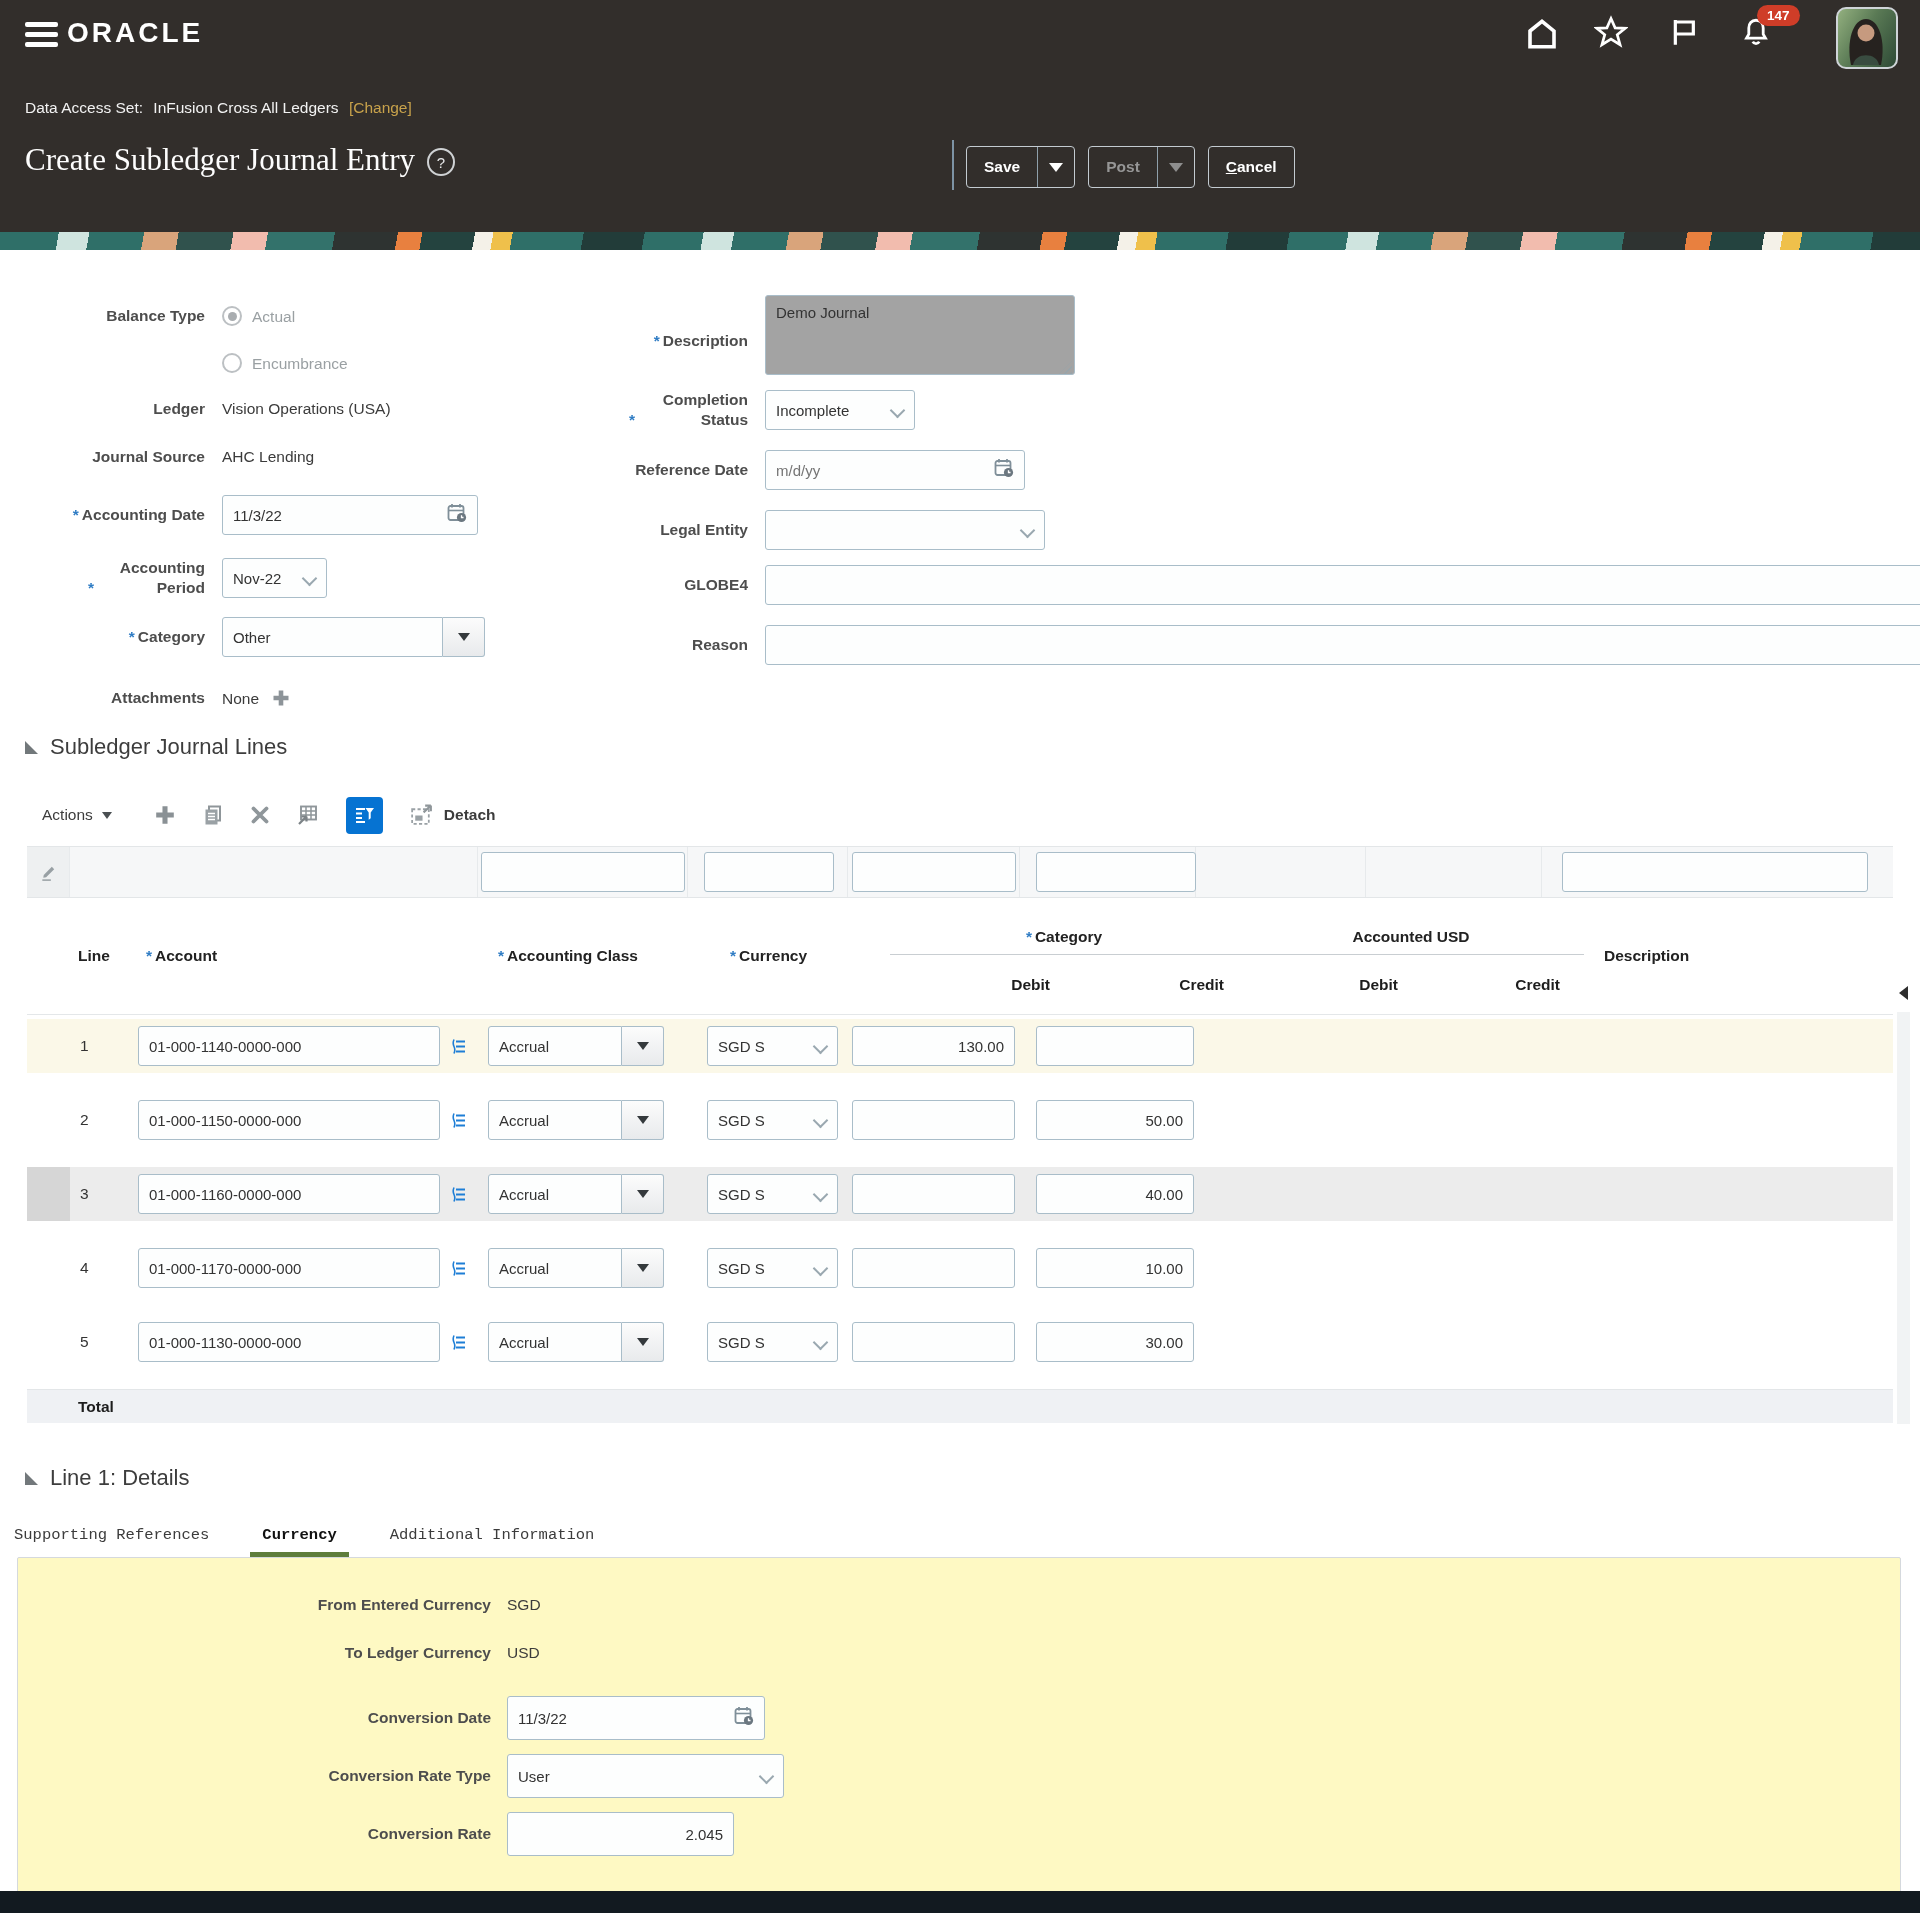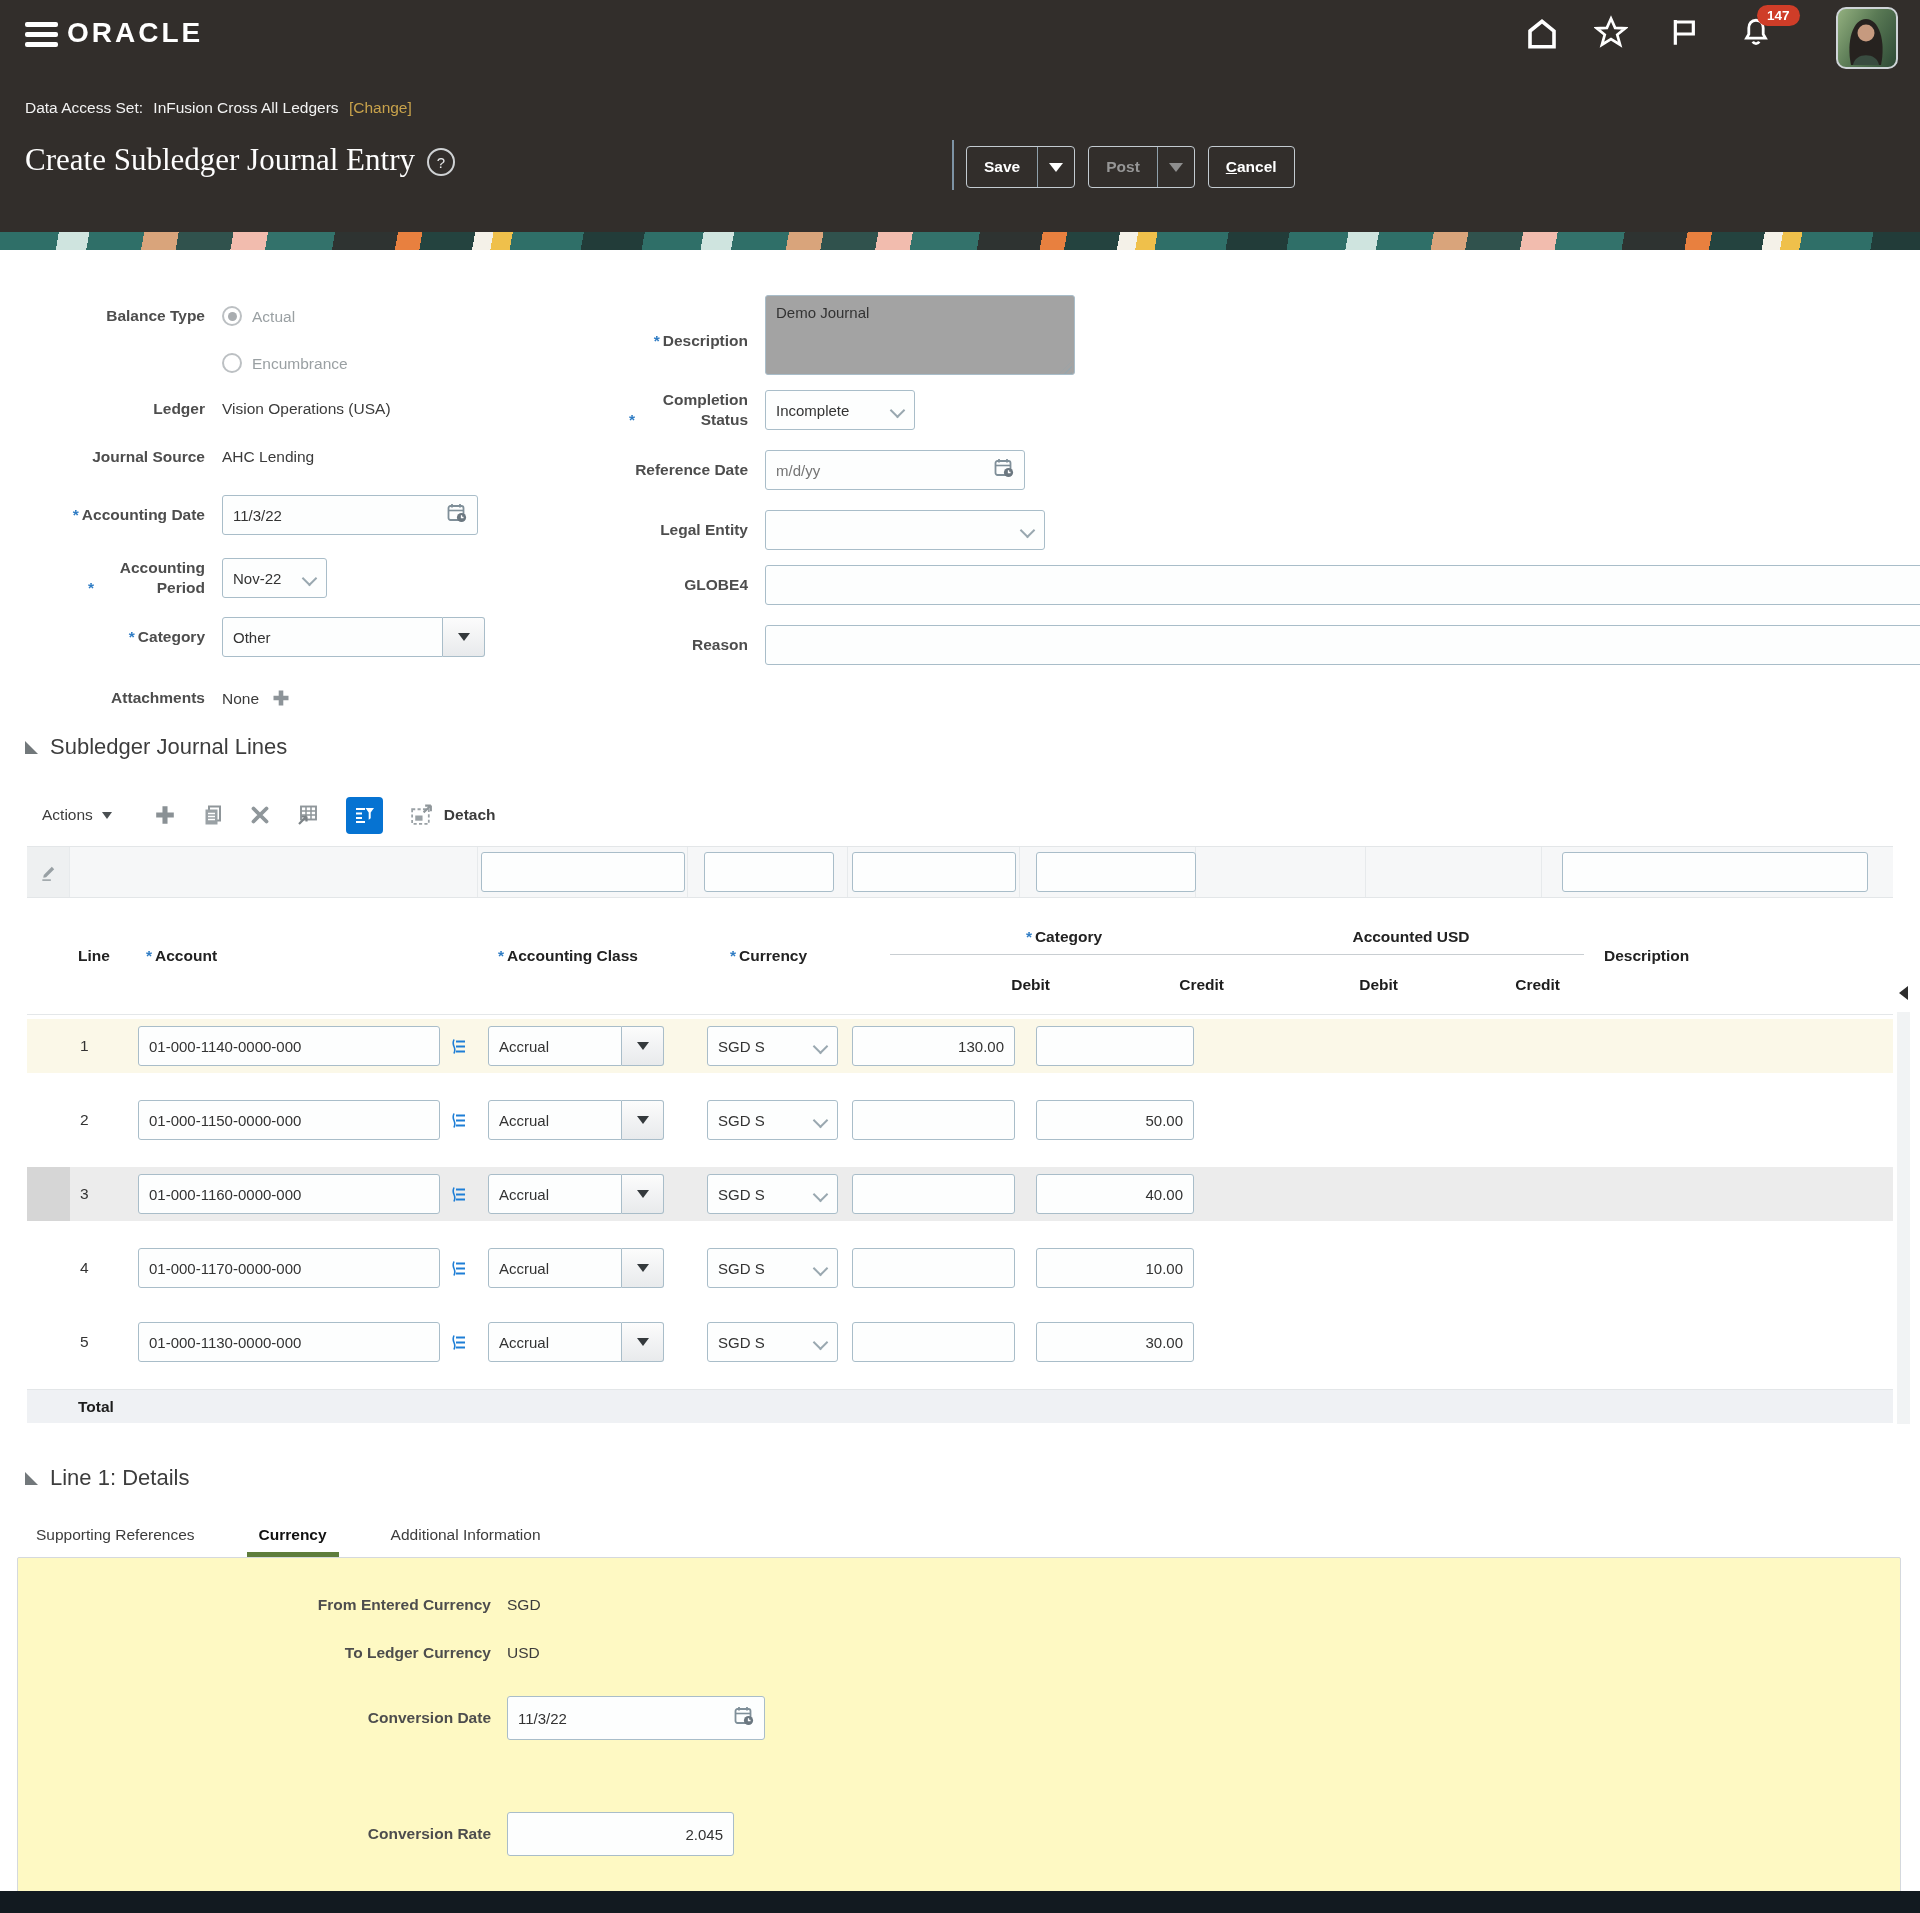--- a/index.html
+++ b/index.html
@@ -126,21 +126,21 @@
   .deb-inp{width:163px;margin-left:4px;}
   .cred-inp{width:158px;margin-left:16px;}
   .acc-txt{justify-content:flex-end;width:100%;padding-right:8px;font-size:15.5px;color:#333;}
   .totrow{display:flex;height:33px;background:#eff1f4;align-items:center;
           font-weight:bold;font-size:15.5px;color:#1d1d1d;border-top:1px solid #e3e6e8;}
   .splitter-rail{position:absolute;left:1897px;top:292px;width:13px;height:412px;background:#f1f3f4;}
   .splitter-arrow{position:absolute;left:1899px;top:266px;width:0;height:0;cursor:pointer;
       border-top:7px solid transparent;border-bottom:7px solid transparent;border-right:9px solid #2e2e2e;}
   
   .details{position:absolute;left:0;top:1455px;width:1920px;height:458px;}
-  .tabs{position:absolute;left:24px;top:62px;display:flex;gap:22px;height:40px;}
+  .tabs{position:absolute;left:2px;top:62px;display:flex;gap:11px;height:40px;font-family:Liberation Mono, monospace;}
   .tab{padding:0 12px;font-size:15.5px;color:#3c3c3c;display:flex;align-items:center;cursor:pointer;
        border-bottom:5px solid transparent;box-sizing:border-box;}
   .tab.active{font-weight:bold;color:#111;border-bottom:5px solid #5f7d3c;}
   .panel{position:absolute;left:17px;top:102px;width:1884px;height:356px;border:1px solid #d5d9dd;
          border-radius:2px;background:#fef9c3;box-sizing:border-box;}
   .prow{position:absolute;display:flex;align-items:center;}
   .plbl{width:473px;text-align:right;font-weight:bold;color:#4d4d4d;font-size:15.5px;flex-shrink:0;}
   .pval{margin-left:16px;font-size:15.5px;color:#3b3b3b;display:flex;align-items:center;}
   .bottombar{position:absolute;left:0;top:1891px;width:1920px;height:22px;background:#121a20;z-index:5;}
 </style>
@@ -685,20 +685,29 @@
                 <rect x="3.5" y="5" width="15" height="14" rx="2" fill="none" stroke="#7f8f99" stroke-width="1.8"></rect>
                 <line x1="3.5" y1="9.5" x2="18.5" y2="9.5" stroke="#7f8f99" stroke-width="1.6"></line>
                 <line x1="7" y1="3" x2="7" y2="6.5" stroke="#7f8f99" stroke-width="1.8"></line>
                 <line x1="15" y1="3" x2="15" y2="6.5" stroke="#7f8f99" stroke-width="1.8"></line>
                 <circle cx="16.5" cy="16.5" r="4.6" fill="#6b7780"></circle>
                 <path d="M16.5 14.2 v2.3 h2" stroke="#fff" stroke-width="1.3" fill="none"></path>
               </svg>
           </span>
         </span>
       </div>
+      <div class="prow" style="top:196px;">
+        <span class="plbl">Conversion Rate Type</span>
+        <span class="pval">
+          <span class="sel" style="width:277px;height:44px;">
+            <span>User</span>
+            <span class="chev" style="top:16px;"></span>
+          </span>
+        </span>
+      </div>
       <div class="prow" style="top:254px;">
         <span class="plbl">Conversion Rate</span>
         <span class="pval">
           <input class="inp num" style="width: 227px; height: 44px;" value="2.045">
         </span>
       </div>
     </div>
   </section>
 
   <footer class="bottombar"></footer>

